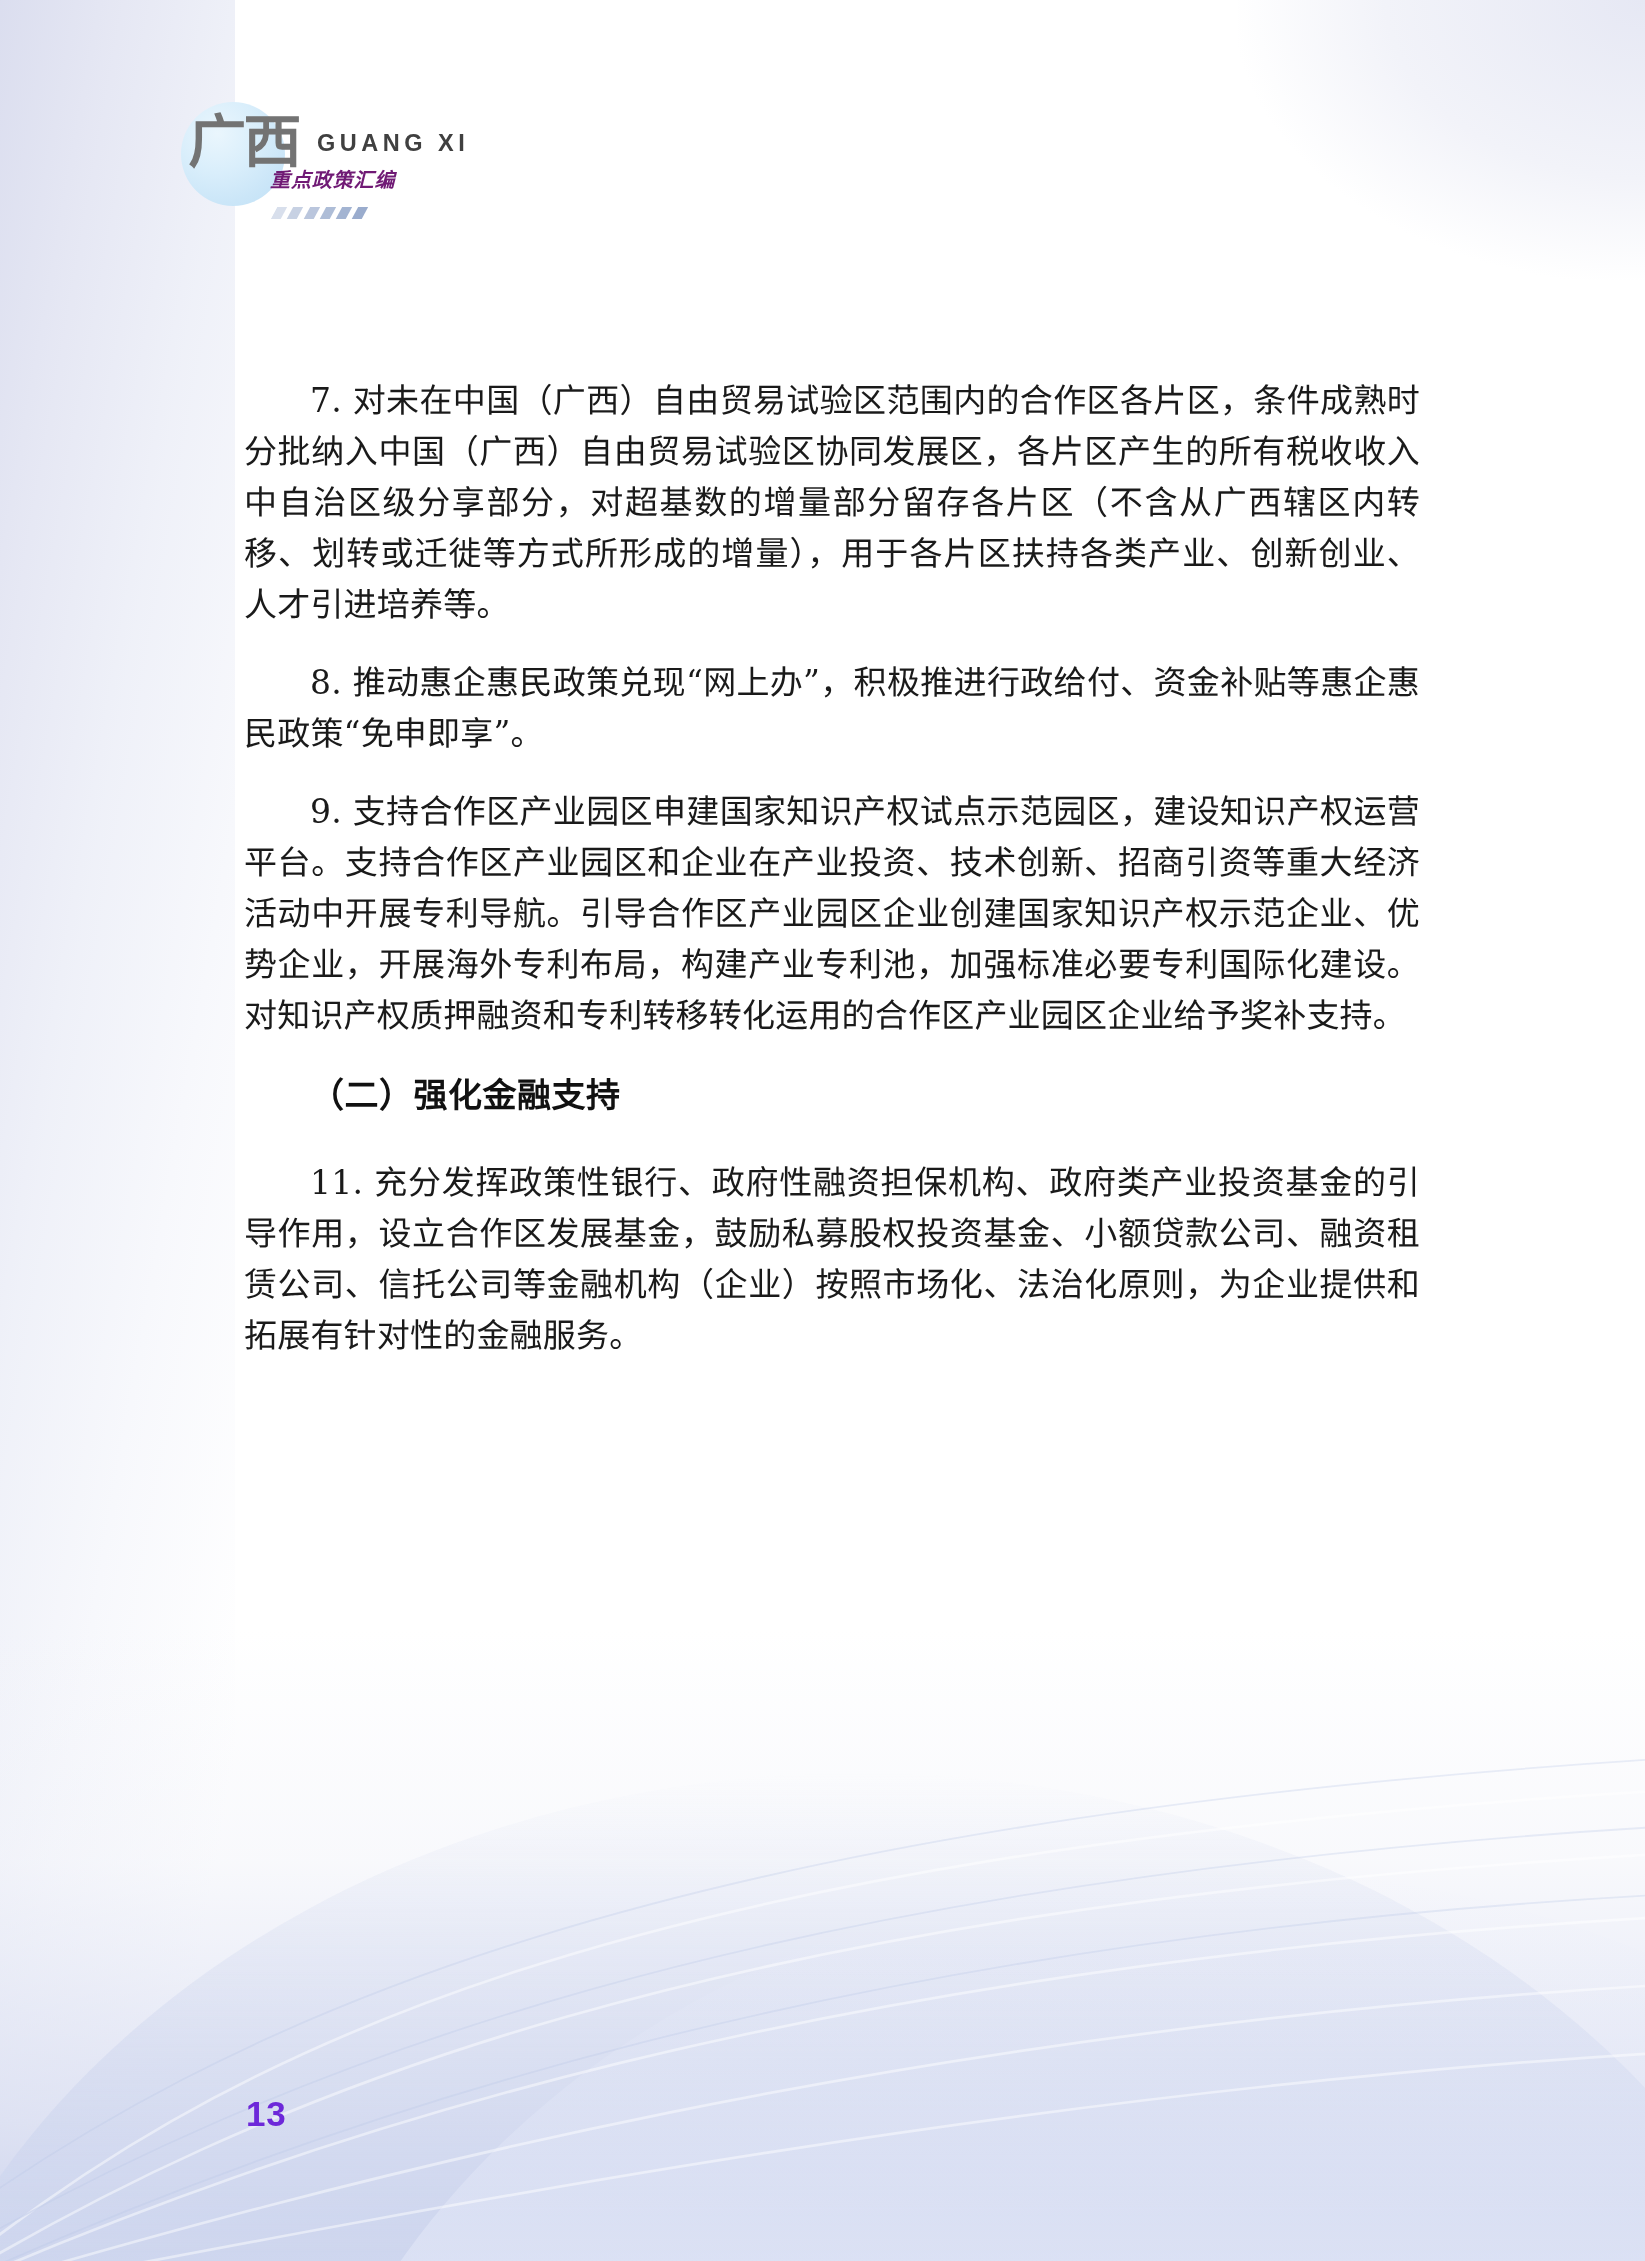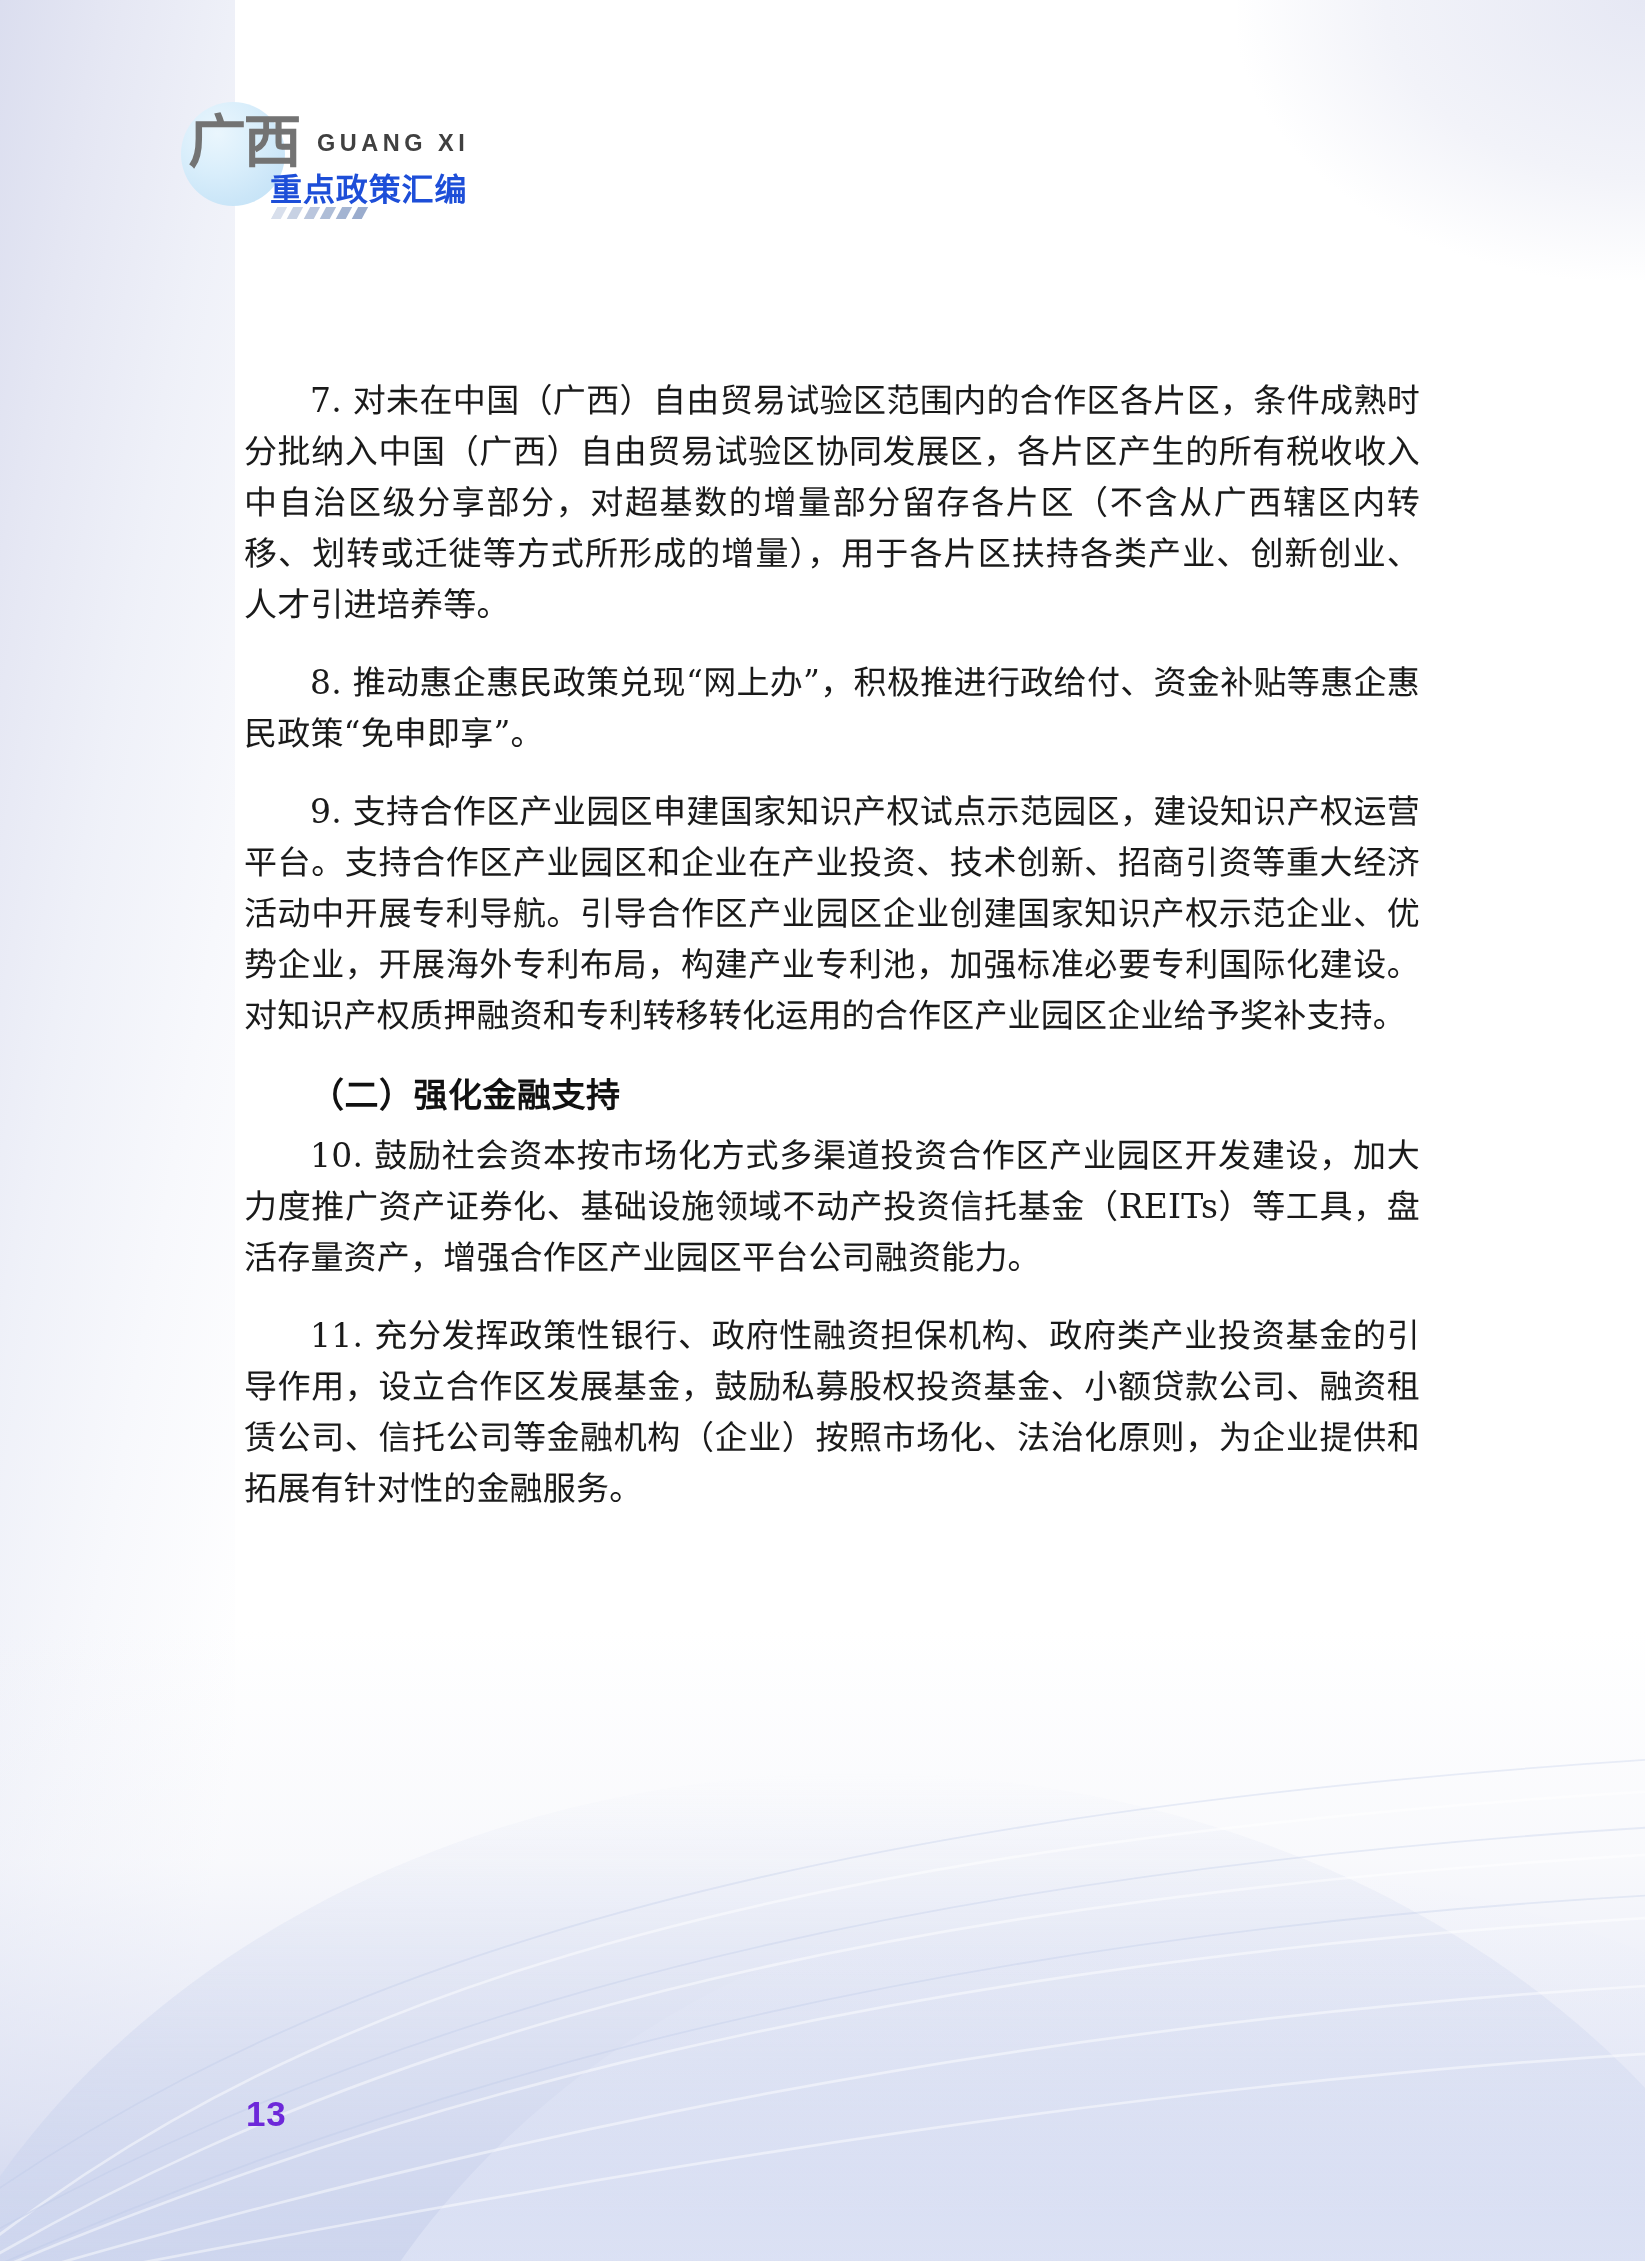--- a/index.html
+++ b/index.html
@@ -118,25 +118,26 @@
     font-weight: 700;
     letter-spacing: 4.5px;
     color: #404040;
     white-space: nowrap;
   }
   .logo-sub {
     position: absolute;
     left: 89px;
     top: 67px;
     font-family: "DejaVu Sans", "Liberation Sans", sans-serif;
-    font-size: 32px;
-    font-weight: 700;
-    color: #1d4ed8;
+    font-size: 20px;
+    font-weight: 700;
+    color: #701a75;
     letter-spacing: 0.9px;
     white-space: nowrap;
+    font-style: italic;
   }
   .logo-stripes {
     position: absolute;
     left: 93px;
     top: 110px;
     width: 149px;
     height: 11.8px;
     overflow: hidden;
     transform: skewX(-28deg);
   }
@@ -254,21 +255,20 @@
 
     <p class="para indent">8. 推动惠企惠民政策兑现“网上办”，积极推进行政给付、资金补贴等惠企惠民政策“免申即享”。</p>
     <div class="gap"></div>
 
     <p class="para indent">9. 支持合作区产业园区申建国家知识产权试点示范园区，建设知识产权运营平台。支持合作区产业园区和企业在产业投资、技术创新、招商引资等重大经济活动中开展专利导航。引导合作区产业园区企业创建国家知识产权示范企业、优势企业，开展海外专利布局，构建产业专利池，加强标准必要专利国际化建设。对知识产权质押融资和专利转移转化运用的合作区产业园区企业给予奖补支持。</p>
     <div class="gap"></div>
 
     <h2 class="section-title">（二）强化金融支持</h2>
     <div class="gap-sm"></div>
 
-    <p class="para indent">10. 鼓励社会资本按市场化方式多渠道投资合作区产业园区开发建设，加大力度推广资产证券化、基础设施领域不动产投资信托基金（REITs）等工具，盘活存量资产，增强合作区产业园区平台公司融资能力。</p>
     <div class="gap"></div>
 
     <p class="para indent">11. 充分发挥政策性银行、政府性融资担保机构、政府类产业投资基金的引导作用，设立合作区发展基金，鼓励私募股权投资基金、小额贷款公司、融资租赁公司、信托公司等金融机构（企业）按照市场化、法治化原则，为企业提供和拓展有针对性的金融服务。</p>
 
   </div>
 
   <div class="page-number">13</div>
 
 </div>
 

